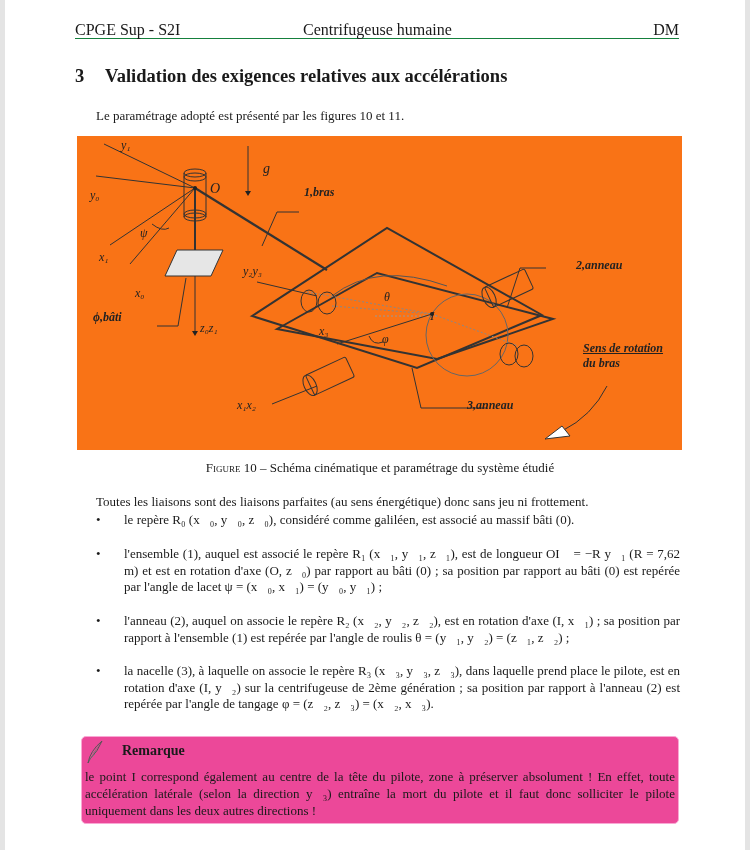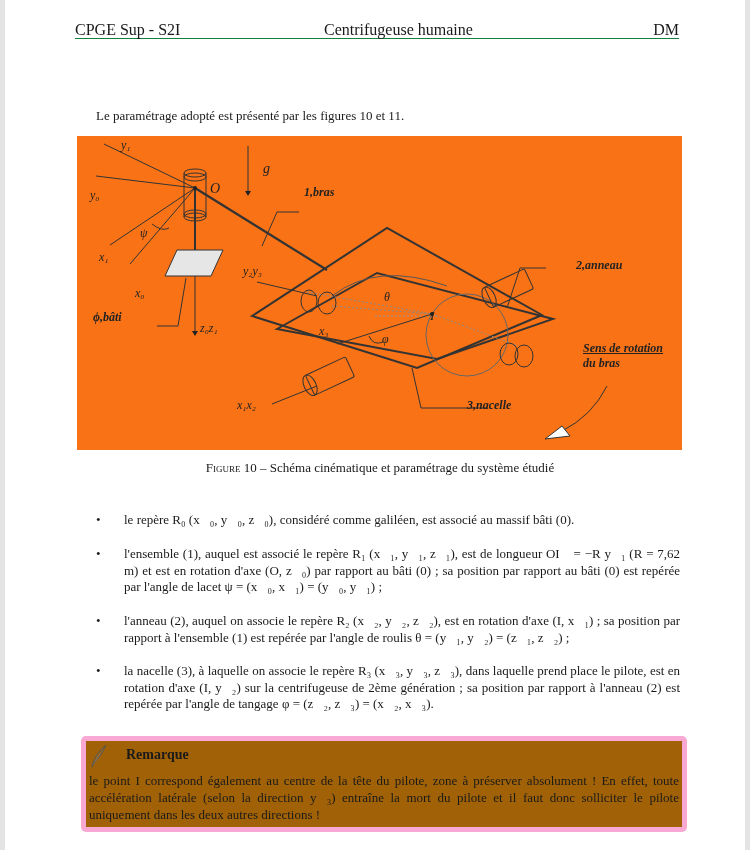--- a/index.html
+++ b/index.html
@@ -10,21 +10,21 @@
   .page {
     position: absolute; left: 5px; top: 0; width: 740px; height: 850px;
     background: #ffffff;
   }
   .header {
     position: absolute; left: 70px; top: 21px; width: 604px; height: 17px;
     font-size: 16px; font-family: "Liberation Serif", serif;
     border-bottom: 1px solid #15803d;
   }
   .header .left { position: absolute; left: 0; top: 0; }
-  .header .center { position: absolute; left: 249px; top: 0; text-align: right; }
+  .header .center { position: absolute; left: 228px; top: 0; text-align: right; }
   .header .right { position: absolute; right: 0; top: 0; }
   .section-title {
     position: absolute; left: 70px; top: 66px; font-size: 18.5px; font-weight: bold;
     font-family: "Liberation Serif", serif; white-space: nowrap;
   }
   .section-title .num { display: inline-block; width: 30px; }
   .intro {
     position: absolute; left: 91px; top: 108px; font-size: 13px;
     font-family: "Liberation Serif", serif;
   }
@@ -48,21 +48,21 @@
     font-family: "Liberation Serif", serif; text-align: justify;
   }
   .bullet {
     position: absolute; left: 91px; width: 584px; font-size: 13px; line-height: 16.5px;
     font-family: "Liberation Serif", serif; text-align: justify;
   }
   .bullet .dot { position: absolute; left: 0; top: 0; }
   .bullet .btext { margin-left: 28px; display: block; }
   .remark {
     position: absolute; left: 76px; top: 736px; width: 596px; height: 86px;
-    border: 5px solid #f9a8d4; border-radius: 5px; background: #a16207;
+    border: 1px solid #f9a8d4; border-radius: 5px; background: #ec4899;
   }
   .remark .title {
     position: absolute; left: 40px; top: 6px; font-size: 14px; font-weight: bold;
     font-family: "Liberation Serif", serif;
   }
   .remark .quill { position: absolute; left: 2px; top: 2px; }
   .remark .rtext {
     position: absolute; left: 3px; top: 31px; width: 590px; font-size: 13px;
     line-height: 17px; font-family: Liberation Serif, serif; text-align: justify;
   }
@@ -71,20 +71,23 @@
 <body>
 
 <div class="page">
 
   <div class="header">
     <span class="left">CPGE Sup - S2I</span>
     <span class="center">Centrifugeuse humaine</span>
     <span class="right">DM</span>
   </div>
 
+  <div class="section-title">
+    <span class="num">3</span><span>Validation des exigences relatives aux accélérations</span>
+  </div>
 
   <div class="intro">Le paramétrage adopté est présenté par les figures 10 et 11.</div>
 
   <div class="figure">
     <svg width="605" height="314" viewBox="0 0 605 314">
       <g stroke="#333" fill="none" stroke-width="1">
 
         <line x1="118" y1="52" x2="27" y2="8"></line>
         <line x1="118" y1="52" x2="19" y2="40"></line>
         <line x1="118" y1="52" x2="33" y2="109"></line>
@@ -164,29 +167,30 @@
     <span class="fig-label bold" style="left:227px;top:49px;">1,bras</span>
     <span class="fig-label bold" style="left:16px;top:174px;">ϕ,bâti</span>
     <span class="fig-label" style="left:123px;top:185px;">z₀z₁</span>
     <span class="fig-label" style="left:166px;top:128px;">y₂y₃</span>
     <span class="fig-label" style="left:307px;top:154px;">θ</span>
     <span class="fig-label" style="left:353px;top:172px;font-size:13px;">I</span>
     <span class="fig-label" style="left:242px;top:188px;">x₃</span>
     <span class="fig-label" style="left:305px;top:196px;">φ</span>
     <span class="fig-label bold" style="left:499px;top:122px;">2,anneau</span>
     <span class="fig-label" style="left:160px;top:262px;text-align:center;">x₁x₂</span>
-    <span class="fig-label bold" style="left:390px;top:262px;">3,nacelle</span>
+    <span class="fig-label bold" style="left:390px;top:262px;">3,anneau</span>
     <span class="fig-label bold" style="left:506px;top:205px;text-decoration:underline;">Sens de rotation</span>
     <span class="fig-label bold" style="left:506px;top:220px;">du bras</span>
   </div>
 
   <div class="caption">
     <span class="sc">Figure 10</span><span> – Schéma cinématique et paramétrage du système étudié</span>
   </div>
 
+  <div class="body-text" style="top:494px;">Toutes les liaisons sont des liaisons parfaites (au sens énergétique) donc sans jeu ni frottement.</div>
 
   <div class="bullet" style="top:512px;">
     <span class="dot">•</span>
     <span class="btext">le repère R₀ (x⃗₀, y⃗₀, z⃗₀), considéré comme galiléen, est associé au massif bâti (0).</span>
   </div>
 
   <div class="bullet" style="top:546px;">
     <span class="dot">•</span>
     <span class="btext">l'ensemble (1), auquel est associé le repère R₁ (x⃗₁, y⃗₁, z⃗₁), est de longueur OI⃗ = −R y⃗₁ (R = 7,62 m) et est en rotation d'axe (O, z⃗₀) par rapport au bâti (0) ; sa position par rapport au bâti (0) est repérée par l'angle de lacet ψ = (x⃗₀, x⃗₁) = (y⃗₀, y⃗₁) ;</span>
   </div>

